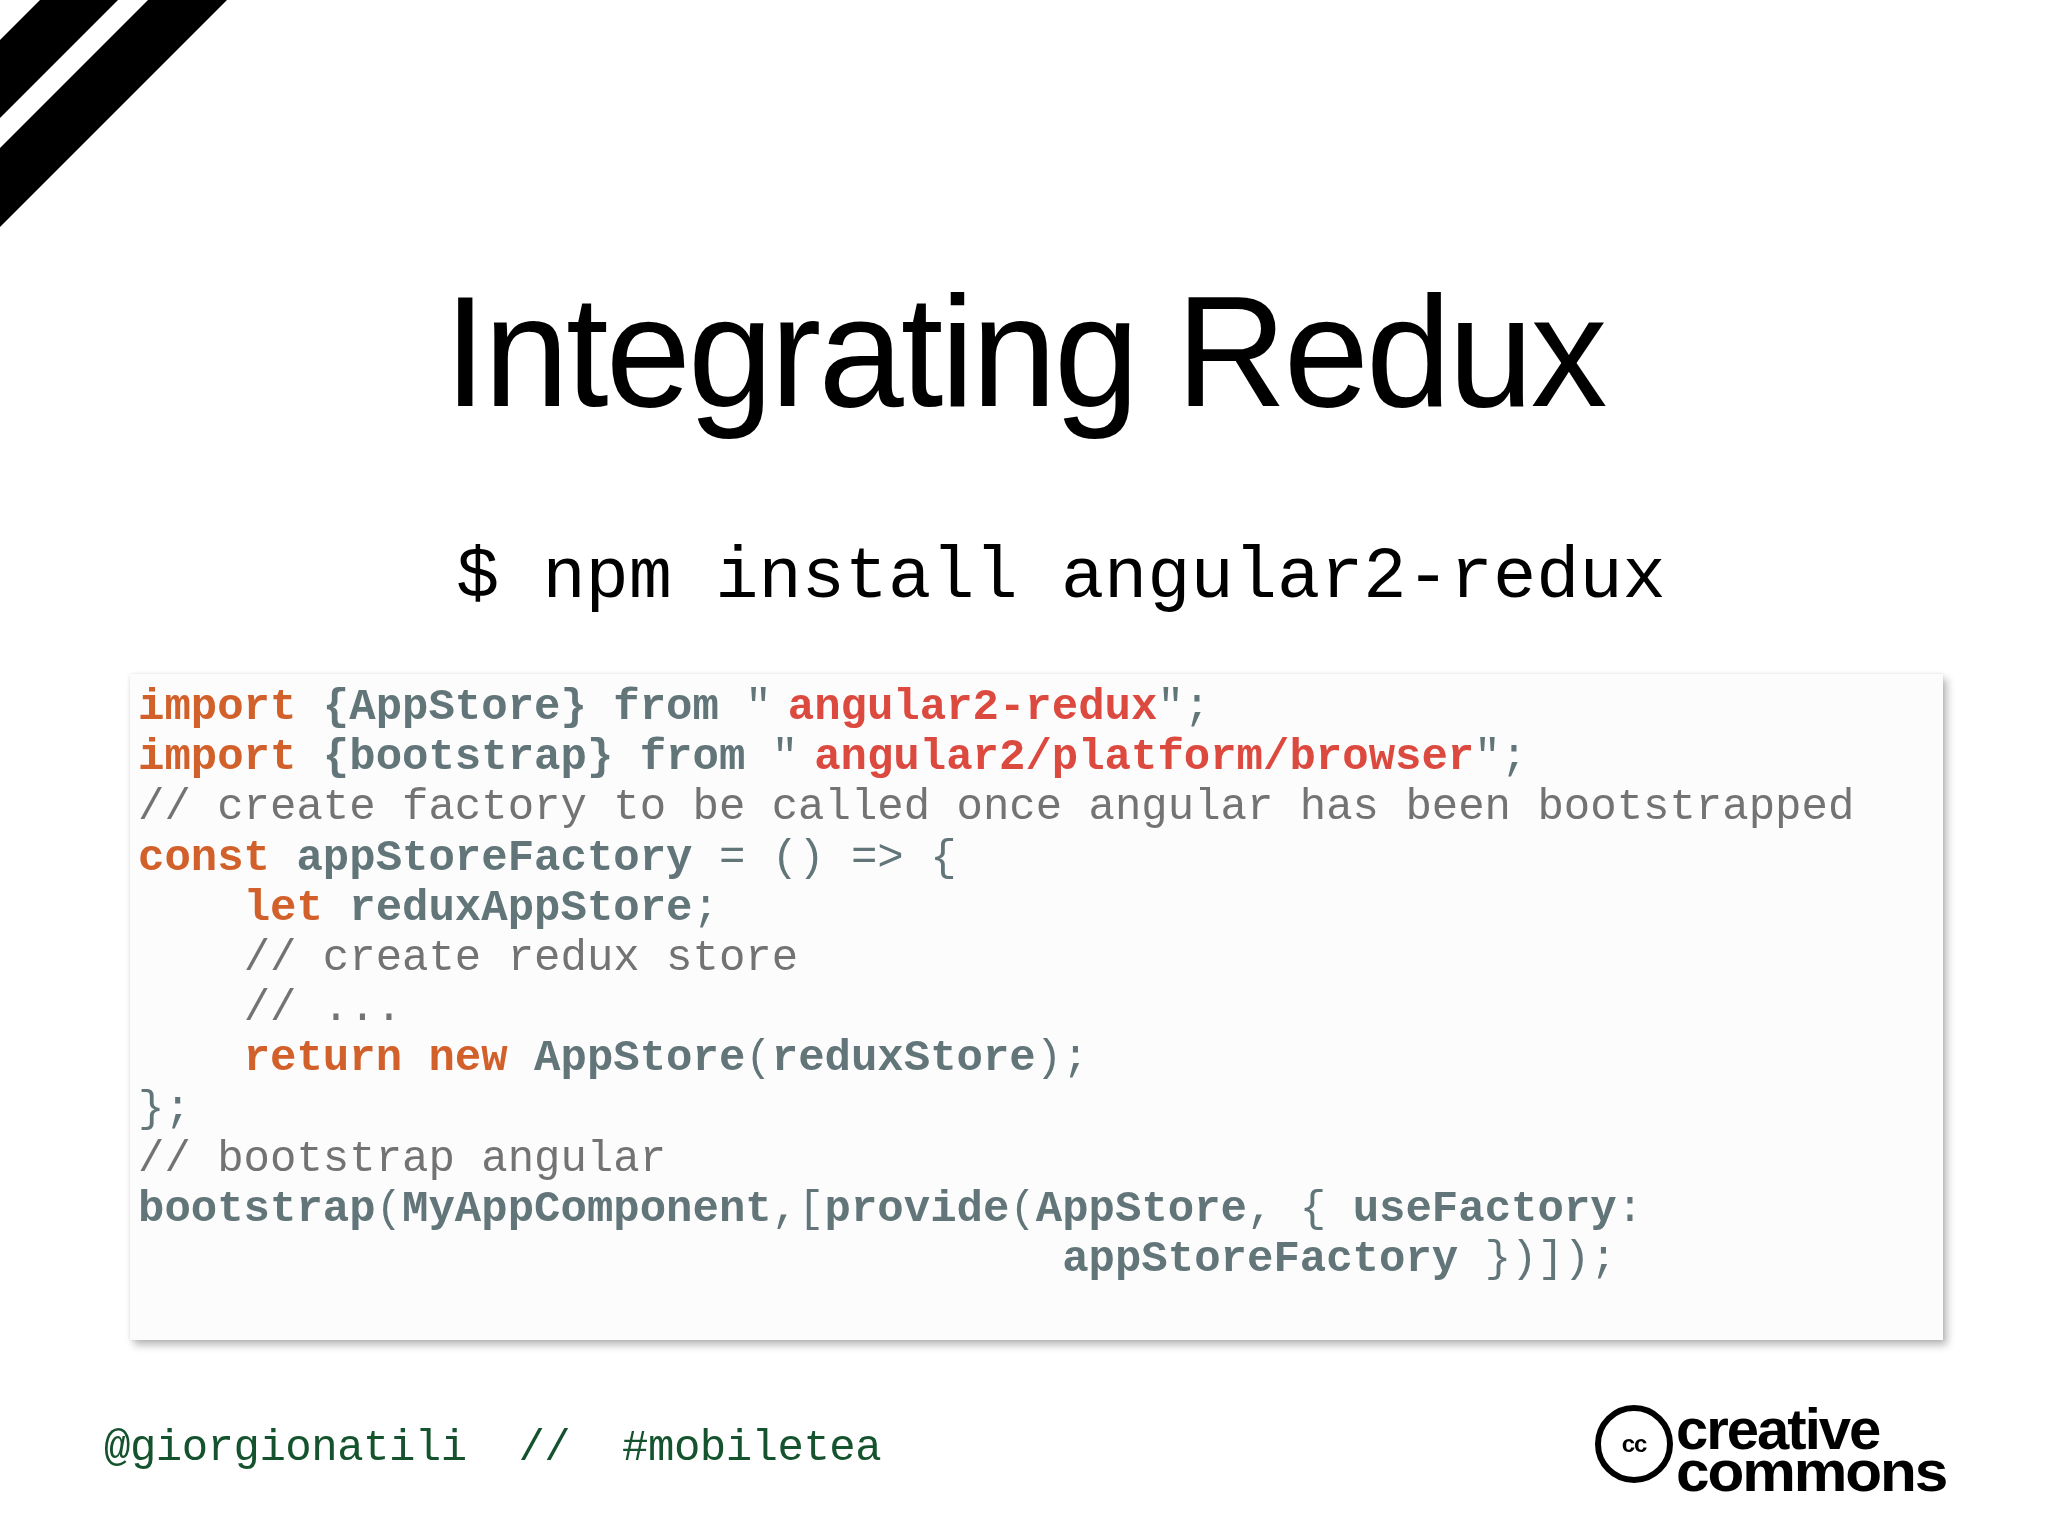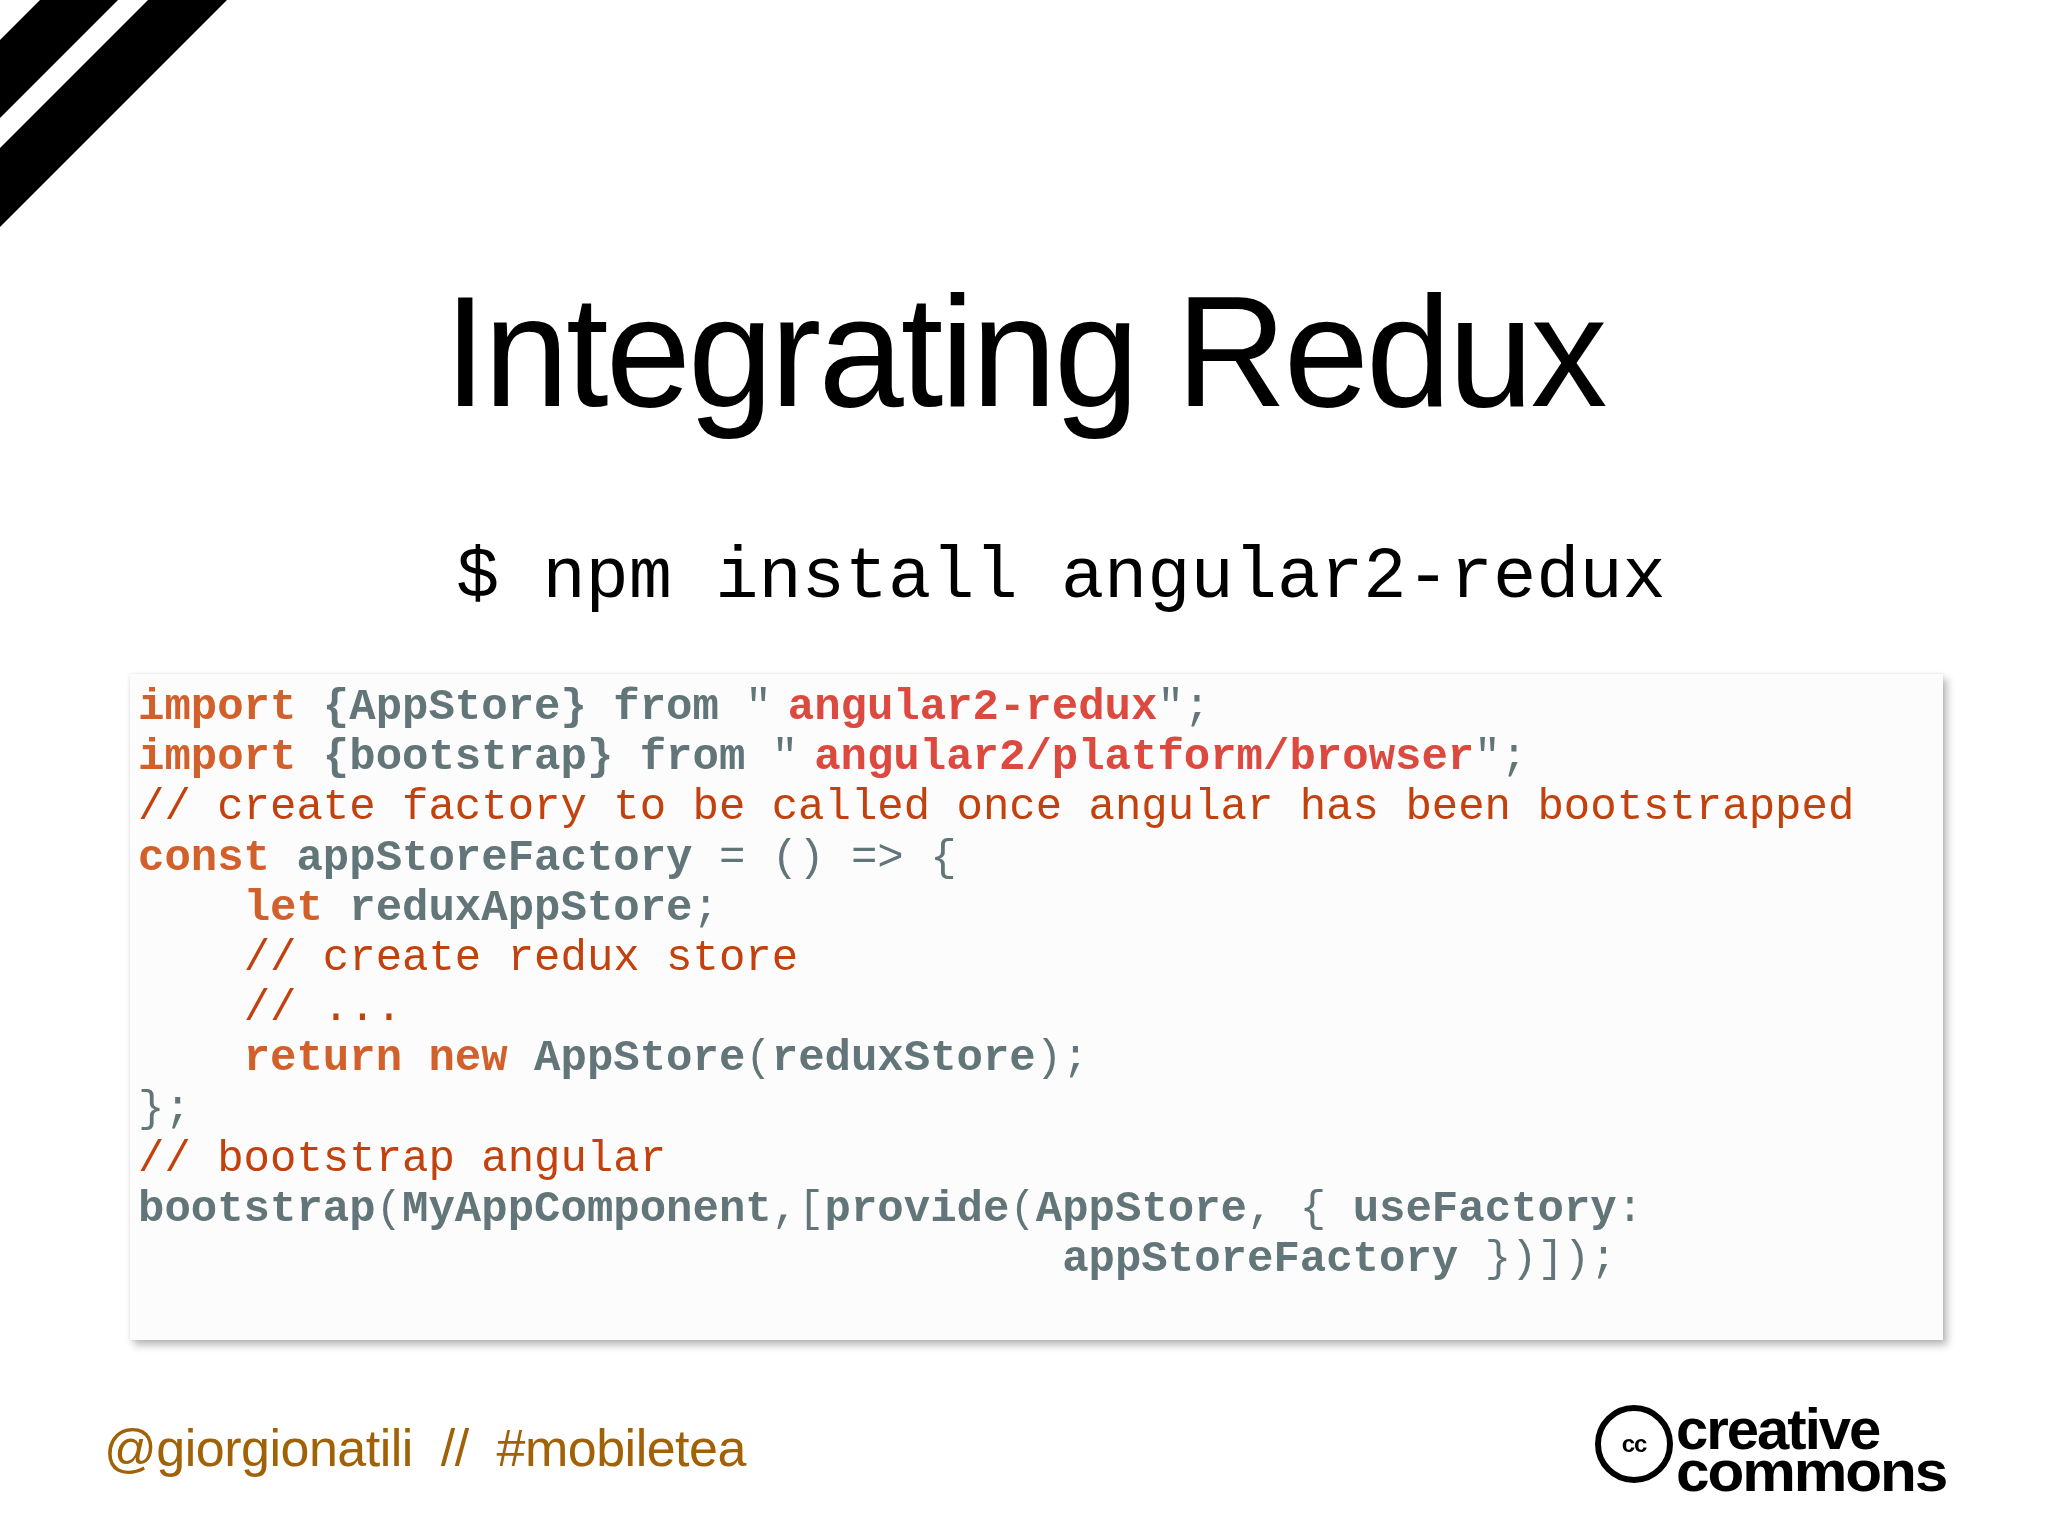--- a/index.html
+++ b/index.html
@@ -65,29 +65,29 @@
       font-size: 44px;
       line-height: 50.2px;
       white-space: pre;
       color: #627579;
     }
     .code .line { display: block; height: 50.2px; }
     .tok-kw { color: #d2602a; font-weight: 700; }
     .tok-id { color: #627579; font-weight: 700; }
     .tok-str { color: #dc4a3f; font-weight: 700; margin-left: 16px; }
     .tok-punc { color: #627579; font-weight: 400; }
-    .tok-cm { color: #c2410c; font-weight: 400; text-align: center; }
+    .tok-cm { color: #737373; font-weight: 400; text-align: center; }
     .footer-handle {
       position: absolute;
       left: 104px;
       top: 1417px;
-      font-family: Liberation Sans, sans-serif;
-      font-size: 52px;
+      font-family: Liberation Mono, monospace;
+      font-size: 44px;
       line-height: 62px;
-      color: #a16207;
+      color: #14532d;
       white-space: pre;
       letter-spacing: -0.5px;
     }
     .cc-logo {
       position: absolute;
       left: 1590px;
       top: 1400px;
       width: 370px;
       height: 90px;
     }

